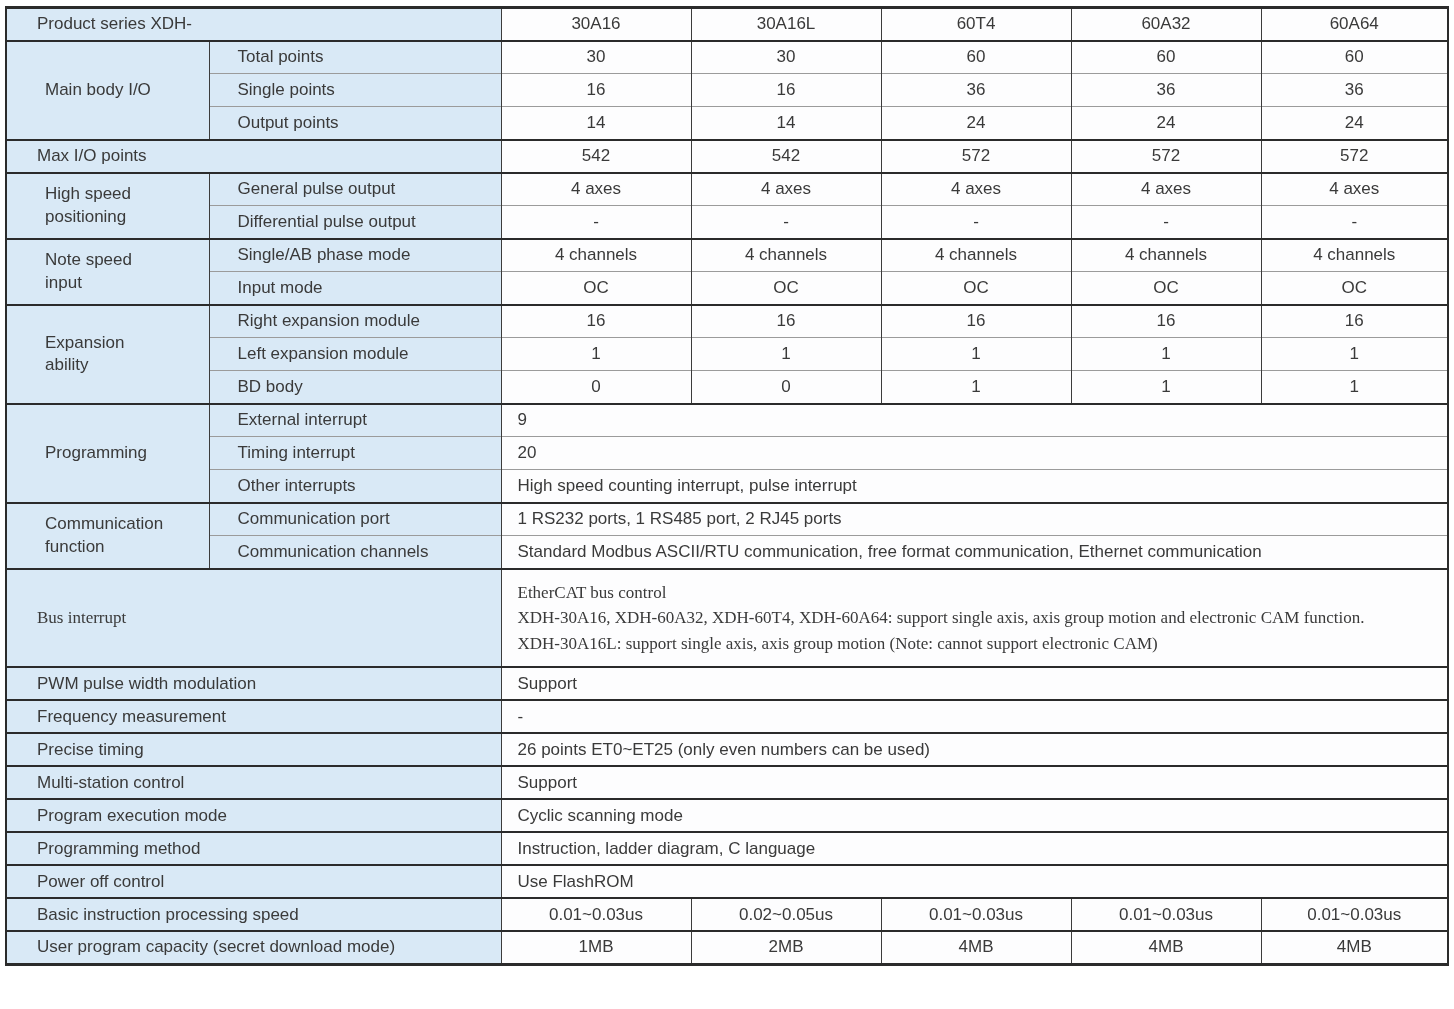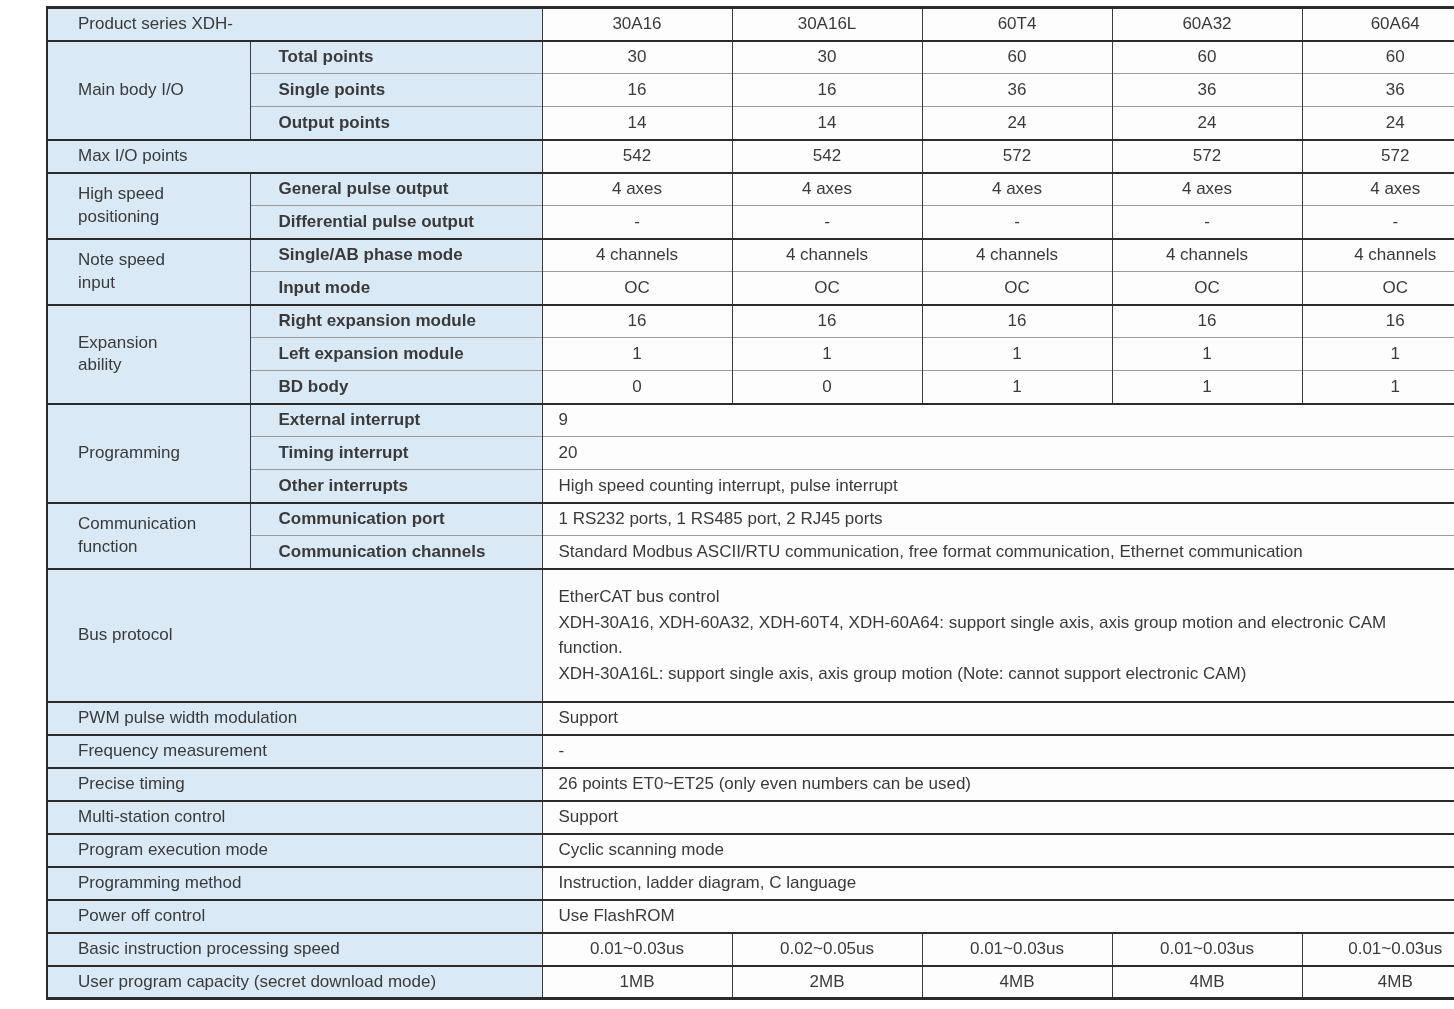--- a/index.html
+++ b/index.html
@@ -10,53 +10,52 @@
     --border-mid:#3c3c3c;
     --border-light:#9b9b9b;
   }
   *{box-sizing:border-box;}
   html,body{margin:0;padding:0;background:#ffffff;}
   body{
     font-family:"Liberation Sans","DejaVu Sans",sans-serif;
     color:var(--text);
     width:1454px;
   }
-  .table-wrap{padding:6px 4px 5px 5px;margin-left:41px;}
+  .table-wrap{padding:6px 4px 5px 5px;}
   table.spec{
     border-collapse:collapse;
     table-layout:fixed;
     width:1442px;
     font-size:17px;
     color:var(--text);
     border:2px solid var(--border-dark);
     border-top-width:3px;
     border-bottom-width:3.5px;
   }
   td{
     height:33px;
     padding:2px 8px;
     border-top:1px solid var(--border-light);
     border-left:1.5px solid var(--border-mid);
     vertical-align:middle;
     overflow:hidden;
   }
   tr.section > td{border-top:2px solid var(--border-dark);}
-  tr.tall > td{height:133px;}
+  tr.tall > td{height:98px;font-family:Liberation Serif, serif;}
   td.group{
     background:var(--label-bg);
     text-align:left;
-    padding-left:30px;
+    padding-left:38px;
     padding-right:46px;
     line-height:1.3;
   }
   td.sublabel{
     background:var(--label-bg);
     text-align:left;
     padding-left:28px;
-    font-weight:bold;
   }
   td.label2{
     background:var(--label-bg);
     text-align:left;
     padding-left:30px;
   }
   td.data{
     background:var(--cell-bg);
     text-align:center;
   }
@@ -204,21 +203,21 @@
         <tr class="section">
           <td class="group" rowspan="2">Communication function</td>
           <td class="sublabel">Communication port</td>
           <td class="span" colspan="5">1 RS232 ports, 1 RS485 port, 2 RJ45 ports</td>
         </tr>
         <tr>
           <td class="sublabel">Communication channels</td>
           <td class="span" colspan="5">Standard Modbus ASCII/RTU communication, free format communication, Ethernet communication</td>
         </tr>
         <tr class="section tall">
-          <td class="label2" colspan="2">Bus protocol</td>
+          <td class="label2" colspan="2">Bus interrupt</td>
           <td class="multiline" colspan="5">
             <div>EtherCAT bus control</div>
             <div>XDH-30A16, XDH-60A32, XDH-60T4, XDH-60A64: support single axis, axis group motion and electronic CAM function.</div>
             <div>XDH-30A16L: support single axis, axis group motion (Note: cannot support electronic CAM)</div>
           </td>
         </tr>
         <tr class="section">
           <td class="label2" colspan="2">PWM pulse width modulation</td>
           <td class="span" colspan="5">Support</td>
         </tr>

